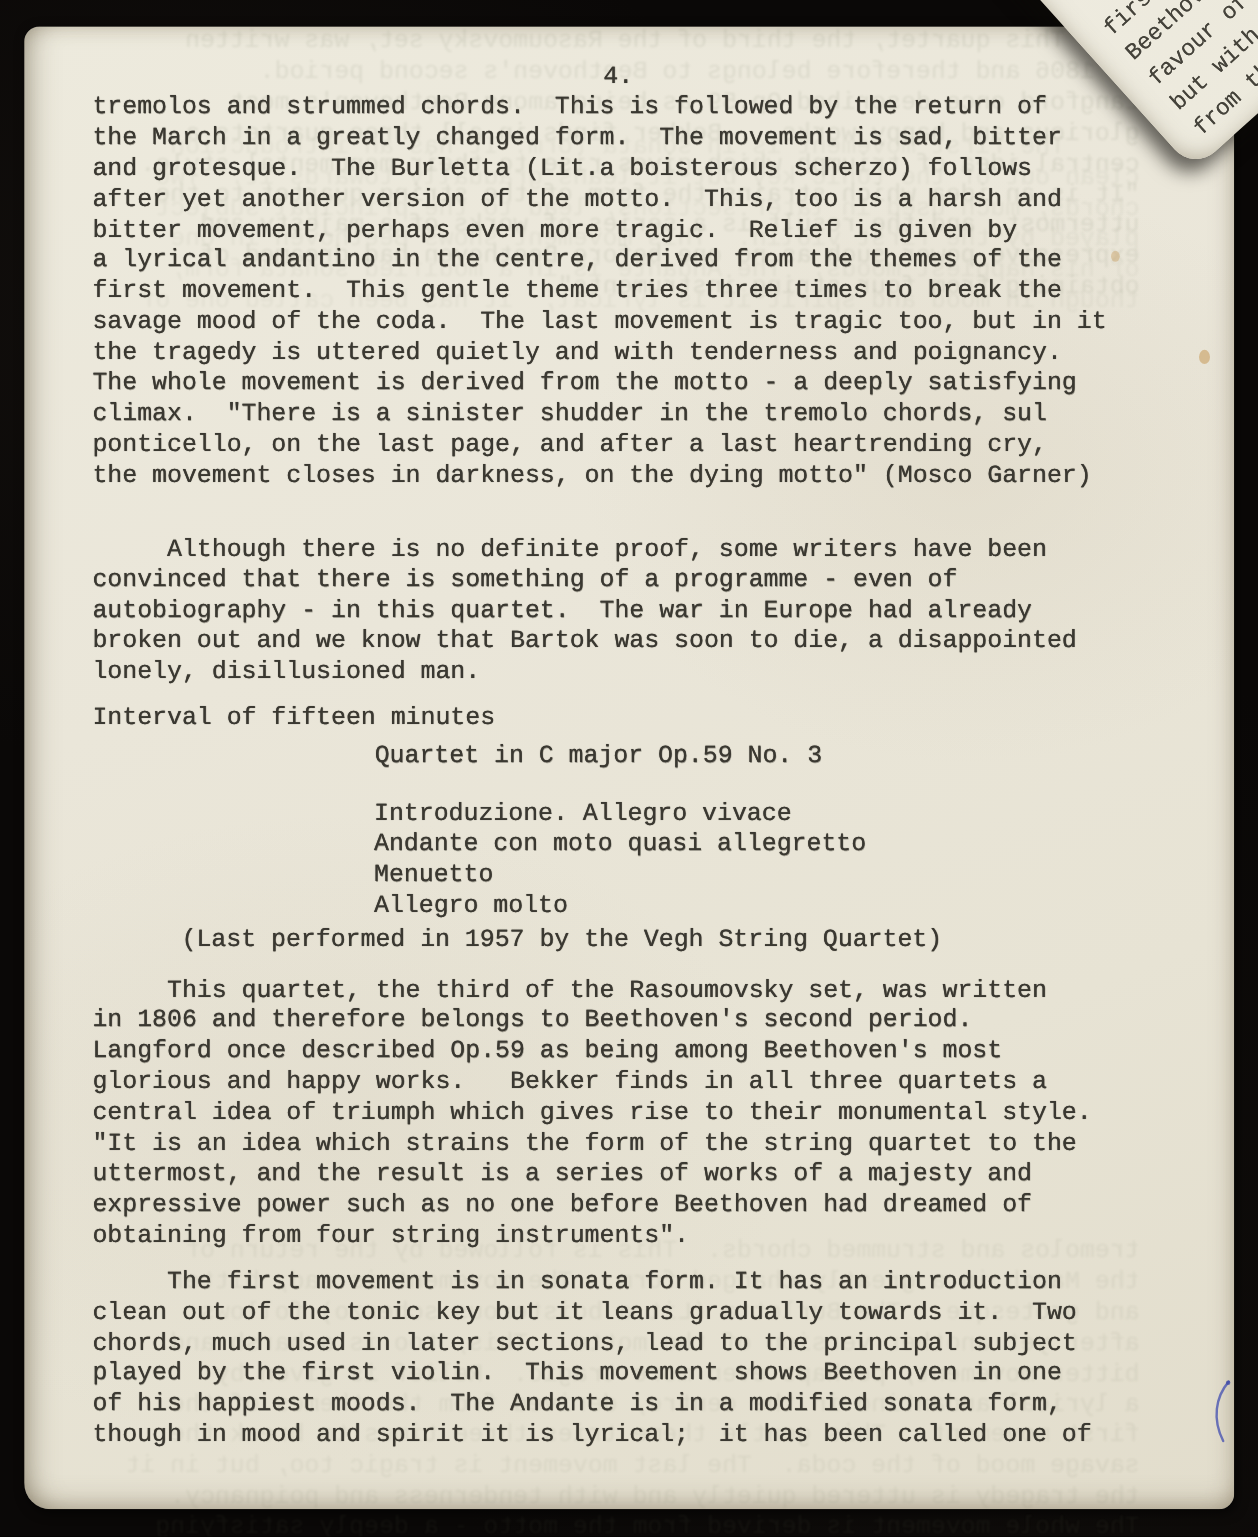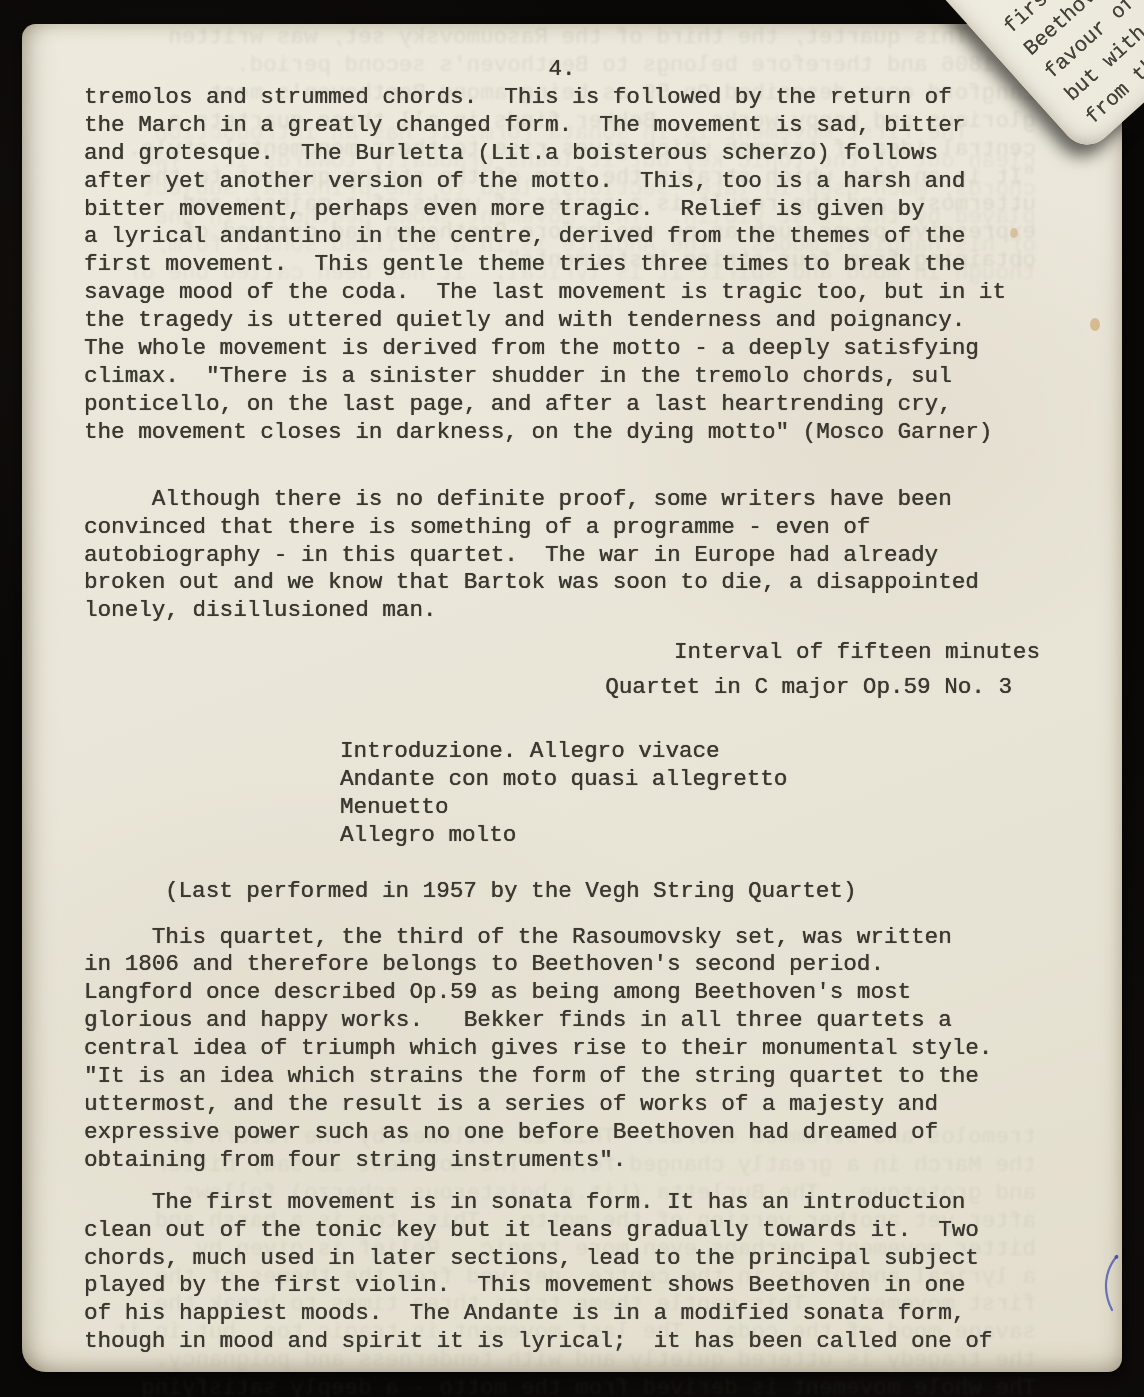--- a/index.html
+++ b/index.html
@@ -34,24 +34,24 @@
   .tw{
     white-space:pre;
     font-size:22.6px;line-height:27.9px;
     color:#3a3831;
     text-shadow:0 0 0.7px rgba(48,45,38,.85), 0.4px 0.4px 0 rgba(48,45,38,.35);
     letter-spacing:0;
   }
   .pageno{margin-top:32px;text-align:center;}
   .para1{margin-top:0;}
   .para2{margin-top:39px;}
-  .interval{margin-top:14px;text-align:right;}
-  .workline{margin-top:7px;display:flex;justify-content:flex-end;margin-left:-8px;padding-right:28px;}
-  .movements{margin-top:36px;margin-left:256px;}
-  .lastperf{margin-top:28px;margin-left:81px;}
+  .interval{margin-top:14px;text-align:left;}
+  .workline{margin-top:7px;display:flex;justify-content:center;margin-left:-8px;padding-right:28px;}
+  .movements{margin-top:24px;margin-left:256px;}
+  .lastperf{margin-top:3px;margin-left:81px;}
   .para3{margin-top:18px;}
   .para4{margin-top:14px;}
   
   .ghost{
     position:absolute;width:956px;left:58px;z-index:1;
     transform:scaleX(-1);
     color:#6e755e;opacity:.12;
     filter:blur(0.8px);
     pointer-events:none;
     text-shadow:none;

